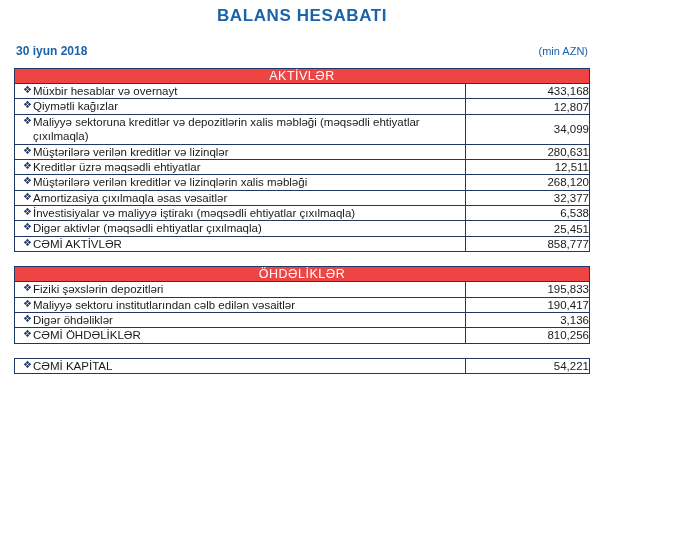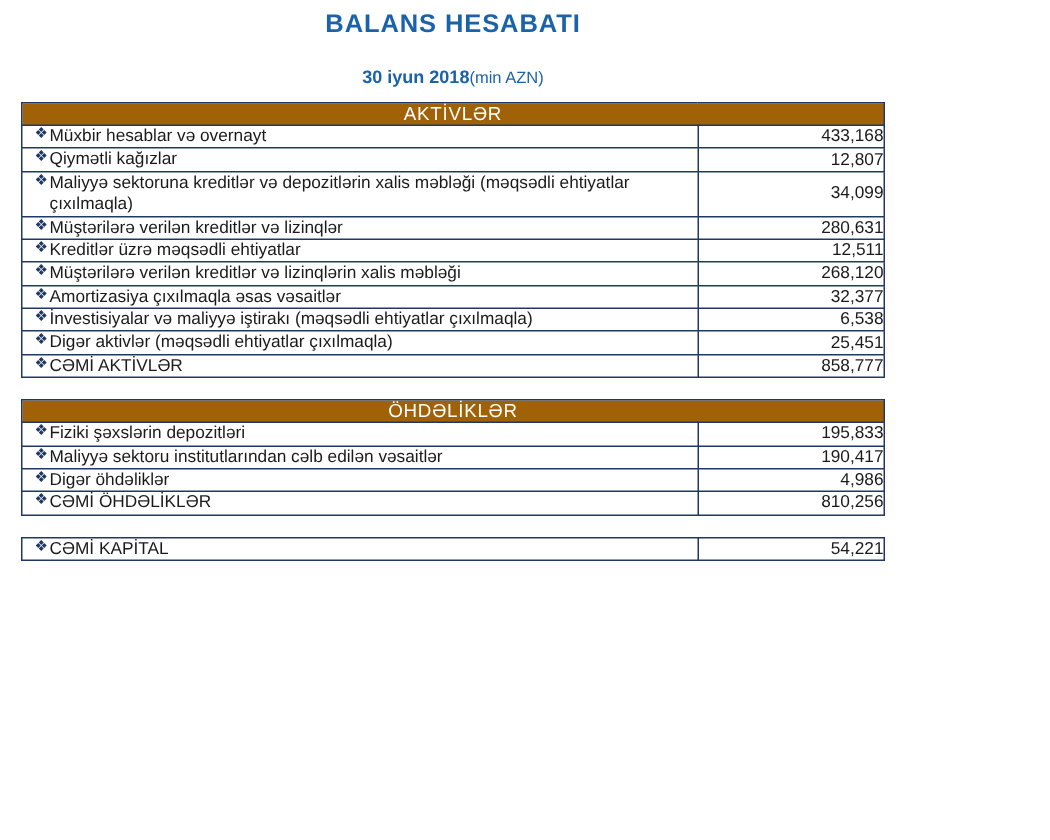--- a/index.html
+++ b/index.html
@@ -25,21 +25,21 @@
     text-align: center;
     color: #1a63a8;
     font-size: 17px;
     font-weight: bold;
     letter-spacing: 0.6px;
     padding-top: 6px;
     padding-bottom: 2px;
   }
   .meta-row {
     display: flex;
-    justify-content: center;
+    justify-content: space-between;
     align-items: baseline;
     margin-top: 16px;
     margin-bottom: 10px;
     padding: 0 2px;
   }
   .date {
     color: #1a63a8;
     font-size: 12px;
     font-weight: bold;
   }
@@ -52,21 +52,21 @@
     border-collapse: collapse;
     table-layout: fixed;
     margin-bottom: 14px;
     border: 1px solid #1f3864;
   }
   table.section td, table.section th {
     border: 1px solid #1f3864;
     padding: 0;
   }
   .section-head {
-    background: #a16207;
+    background: #ef4444;
     color: #ffffff;
     text-align: center;
     font-size: 12.5px;
     font-weight: normal;
     letter-spacing: 0.5px;
     padding: 3px 0 4px 0;
   }
   .cell-label {
     font-size: 11.5px;
     padding: 2px 4px 3px 8px;
@@ -177,21 +177,21 @@
       <tr>
         <td class="cell-label"><span class="bullet">❖</span><span class="label-text">Fiziki şəxslərin depozitləri</span></td>
         <td class="cell-value">195,833</td>
       </tr>
       <tr>
         <td class="cell-label"><span class="bullet">❖</span><span class="label-text">Maliyyə sektoru institutlarından cəlb edilən vəsaitlər</span></td>
         <td class="cell-value">190,417</td>
       </tr>
       <tr>
         <td class="cell-label"><span class="bullet">❖</span><span class="label-text">Digər öhdəliklər</span></td>
-        <td class="cell-value">4,986</td>
+        <td class="cell-value">3,136</td>
       </tr>
       <tr class="total">
         <td class="cell-label"><span class="bullet">❖</span><span class="label-text">CƏMİ ÖHDƏLİKLƏR</span></td>
         <td class="cell-value">810,256</td>
       </tr>
     </tbody>
   </table>
 
   <table class="section">
     <colgroup>

